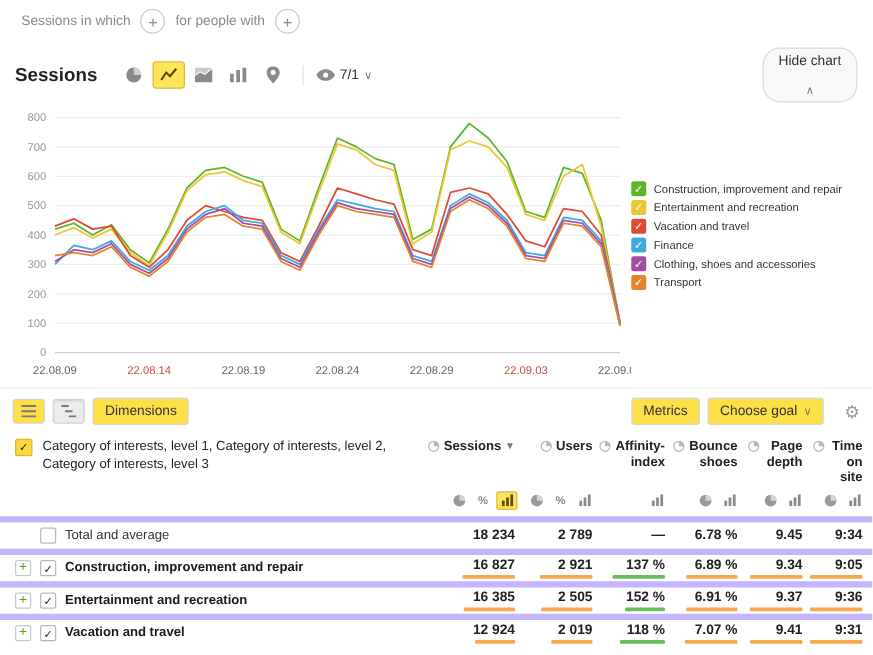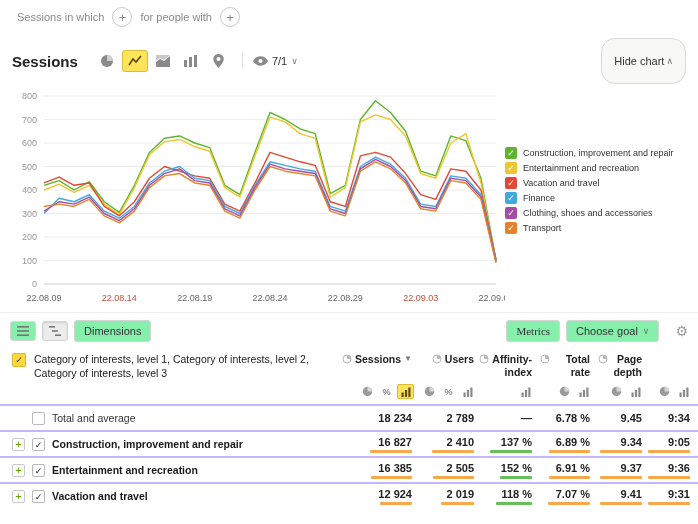--- a/index.html
+++ b/index.html
@@ -19,62 +19,62 @@
   .chart-header { display:flex; align-items:center; padding:4px 12px 2px 12px; gap:2px; }
   .chart-title { font-size:15px; font-weight:700; color:#222; margin-right:14px; }
   .icon-btn { width:26px; height:22px; display:flex; align-items:center; justify-content:center;
               border:1px solid transparent; border-radius:3px; cursor:pointer; color:#8a8a8a; }
   .icon-btn svg { display:block; }
   .icon-btn.selected { background:#ffe358; border-color:#d9bd3a; }
   .vsep { width:1px; height:16px; background:#e2e2e2; margin:0 8px; }
   .visibility-btn { display:flex; align-items:center; gap:4px; color:#333; cursor:pointer;
                     font-size:11px; }
   .visibility-btn .caret, .pill-btn .caret, .tbtn .caret { color:#777; font-size:9px; }
-  .pill-btn { margin-left:auto; display:flex; align-items:center; gap:2px;
+  .pill-btn { margin-left:auto; display:flex; align-items:center; gap:12px;
               border:1px solid #d8d8d4; background:#f8f8f6; border-radius:14px;
-              padding:16px 12px; font-size:11px; color:#333; cursor:pointer; }
+              padding:4px 12px; font-size:11px; color:#333; cursor:pointer;flex-direction:column; }
 
   
   .chart-body { display:flex; padding:2px 4px 0 10px; }
   .legend { width:186px; padding-top:56px; }
   .legend-item { display:flex; align-items:center; gap:6px; margin:3px 0; cursor:pointer; }
   .legend-cb { width:12px; height:12px; border-radius:2px; color:#fff; font-size:9px;
                line-height:12px; text-align:center; flex:none; }
   .legend-label { font-size:9px; color:#333; white-space:nowrap; }
 
   
   .table-section { border-top:1px solid #f0f0f0; margin-top:2px; }
   .table-toolbar { display:flex; align-items:center; gap:6px; padding:7px 10px; }
-  .tbtn { display:flex; align-items:center; gap:5px; border:1px solid #d5d5d5; background:#86efac;
+  .tbtn { display:flex; align-items:center; gap:5px; border:1px solid #d5d5d5; background:#fde047;
           border-radius:3px; padding:4px 9px; font-size:11px; color:#333; cursor:pointer; }
   .tbtn.icon-only { padding:4px 6px; }
   .tbtn.pressed { background:#ececec; box-shadow:inset 0 1px 2px rgba(0,0,0,.12); }
   .gear-btn { margin-left:10px; background:none; border:none; color:#9a9a9a; font-size:14px; cursor:pointer; }
-  .push-right { margin-left:auto;font-family:Liberation Serif, serif; }
+  .push-right { margin-left:auto; }
 
   .trow { display:grid; grid-template-columns:340px 80px 62px 58px 58px 52px 48px; align-items:center; }
   .cell { min-width:0; }
   .thead { align-items:flex-start; padding-top:4px; }
   .hlabel { display:flex; gap:8px; padding-left:12px; align-items:flex-start; }
   .dim-title { font-weight:400; font-size:10.5px; line-height:1.3; color:#222; }
   .mh { display:flex; justify-content:flex-end; align-items:flex-start; gap:3px;
         padding-right:8px; font-weight:700; font-size:10.5px; text-align:right;
         color:#222; cursor:pointer; line-height:1.2; }
   .mh svg { margin-top:1px; flex:none; }
   .sort { color:#777; font-size:8px; margin-top:1px; }
 
   .iconrow { padding:4px 0 5px 0; }
   .icell { display:flex; justify-content:flex-end; gap:2px; padding-right:6px; }
   .mini { width:17px; height:15px; display:flex; align-items:center; justify-content:center;
           border:1px solid transparent; border-radius:2px; cursor:pointer;
           color:#8a8a8a; font-size:9px; font-weight:700; }
   .mini.active { background:#ffe358; border-color:#d9bd3a; color:#5d4d0d; }
   .mini.active svg rect { fill:#5d4d0d; }
 
-  .drow { height:26px; border-top:2px solid #c4b5fd; }
+  .drow { height:26px; border-top:5px solid #c4b5fd; }
   .label-cell { display:flex; align-items:center; padding-left:12px; gap:7px; }
   .expander { width:13px; height:13px; flex:none; border:1px solid #c9c9c9; border-radius:2px;
               background:#fff; color:#58a700; font-size:11px; line-height:10px; text-align:center;
               cursor:pointer; padding:0; }
   .expander-spacer { width:13px; flex:none; }
   .cb { width:13px; height:13px; flex:none; border:1px solid #b9b9b9; border-radius:2px;
         background:#fff; color:#222; font-size:9px; line-height:12px; text-align:center;
         cursor:pointer; }
   .cb-yellow { width:14px; height:14px; background:#ffd83d; border-color:#dbb72e; line-height:13px; }
   .row-label { font-size:10.5px; font-weight:700; color:#1a1a1a; white-space:nowrap;
@@ -263,28 +263,35 @@
           <circle cx="5" cy="5" r="4" fill="none" stroke="#b8b8b8"></circle>
           <path d="M5 5V1A4 4 0 0 1 9 5z" fill="#b8b8b8"></path>
         </svg>
       <span>Affinity-index</span>
     </div>
     <div class="cell mh">
       <svg width="10" height="10" viewBox="0 0 10 10">
           <circle cx="5" cy="5" r="4" fill="none" stroke="#b8b8b8"></circle>
           <path d="M5 5V1A4 4 0 0 1 9 5z" fill="#b8b8b8"></path>
         </svg>
-      <span>Total rate</span>
+      <span>Bounce shoes</span>
     </div>
     <div class="cell mh">
       <svg width="10" height="10" viewBox="0 0 10 10">
           <circle cx="5" cy="5" r="4" fill="none" stroke="#b8b8b8"></circle>
           <path d="M5 5V1A4 4 0 0 1 9 5z" fill="#b8b8b8"></path>
         </svg>
       <span>Page depth</span>
+    </div>
+    <div class="cell mh">
+      <svg width="10" height="10" viewBox="0 0 10 10">
+          <circle cx="5" cy="5" r="4" fill="none" stroke="#b8b8b8"></circle>
+          <path d="M5 5V1A4 4 0 0 1 9 5z" fill="#b8b8b8"></path>
+        </svg>
+      <span>Time on site</span>
     </div>
   </div>
 
   <div class="trow iconrow">
     <div class="cell"></div>
     <div class="cell icell">
       <span class="mini">
           <svg width="11" height="11" viewBox="0 0 14 14">
             <circle cx="7" cy="7" r="6" fill="#9a9a9a"></circle>
             <path d="M7 7V1A6 6 0 0 1 13 7z" fill="#d5d5d5"></path>
@@ -401,21 +408,21 @@
         <div class="cell label-cell">
           <button class="expander">+</button>
           <span class="cb">✓</span>
           <span class="row-label">Construction, improvement and repair</span>
         </div>
         <div class="cell num">
           <span class="val">16 827</span>
           <span class="bar" style="width: 42px; background: rgb(246, 168, 75);"></span>
         </div>
         <div class="cell num">
-          <span class="val">2 410</span>
+          <span class="val">2 921</span>
           <span class="bar" style="width: 42px; background: rgb(246, 168, 75);"></span>
         </div>
         <div class="cell num">
           <span class="val">137 %</span>
           <span class="bar" style="width: 42px; background: rgb(103, 191, 90);"></span>
         </div>
         <div class="cell num">
           <span class="val">6.89 %</span>
           <span class="bar" style="width: 41px; background: rgb(246, 168, 75);"></span>
         </div>

